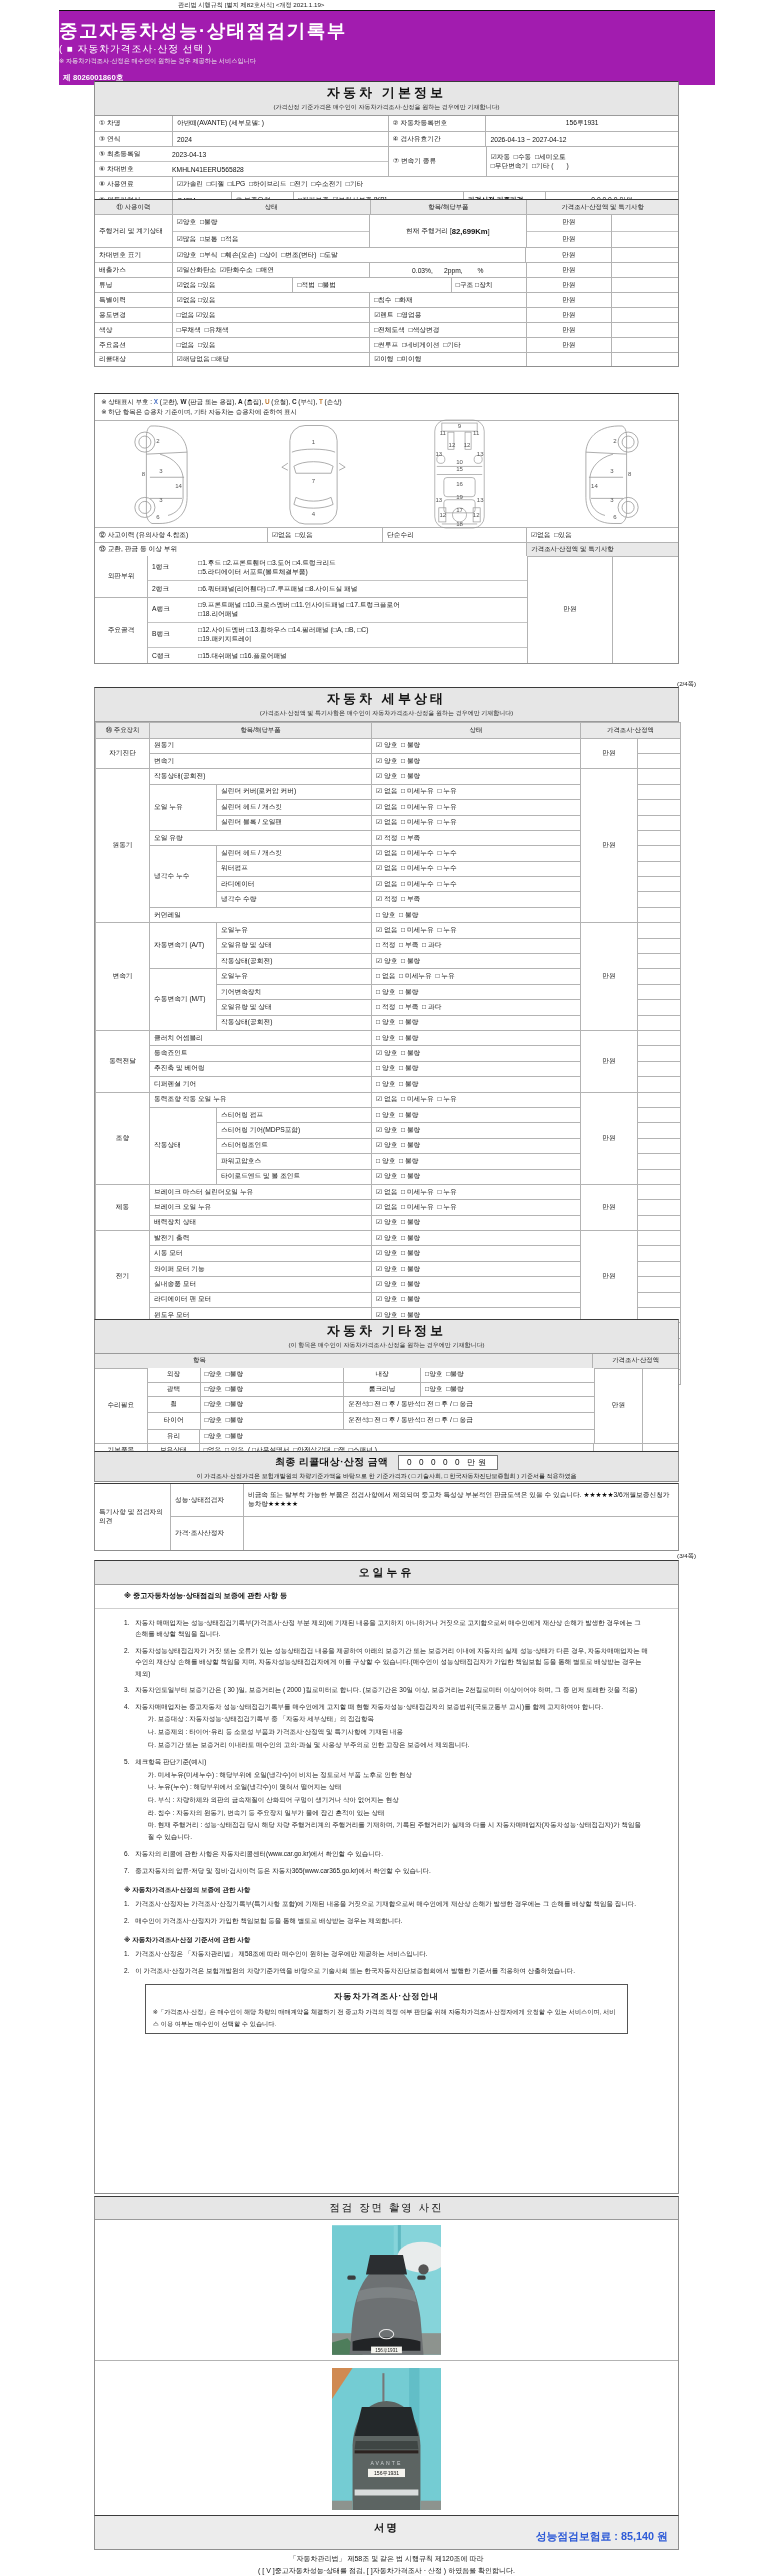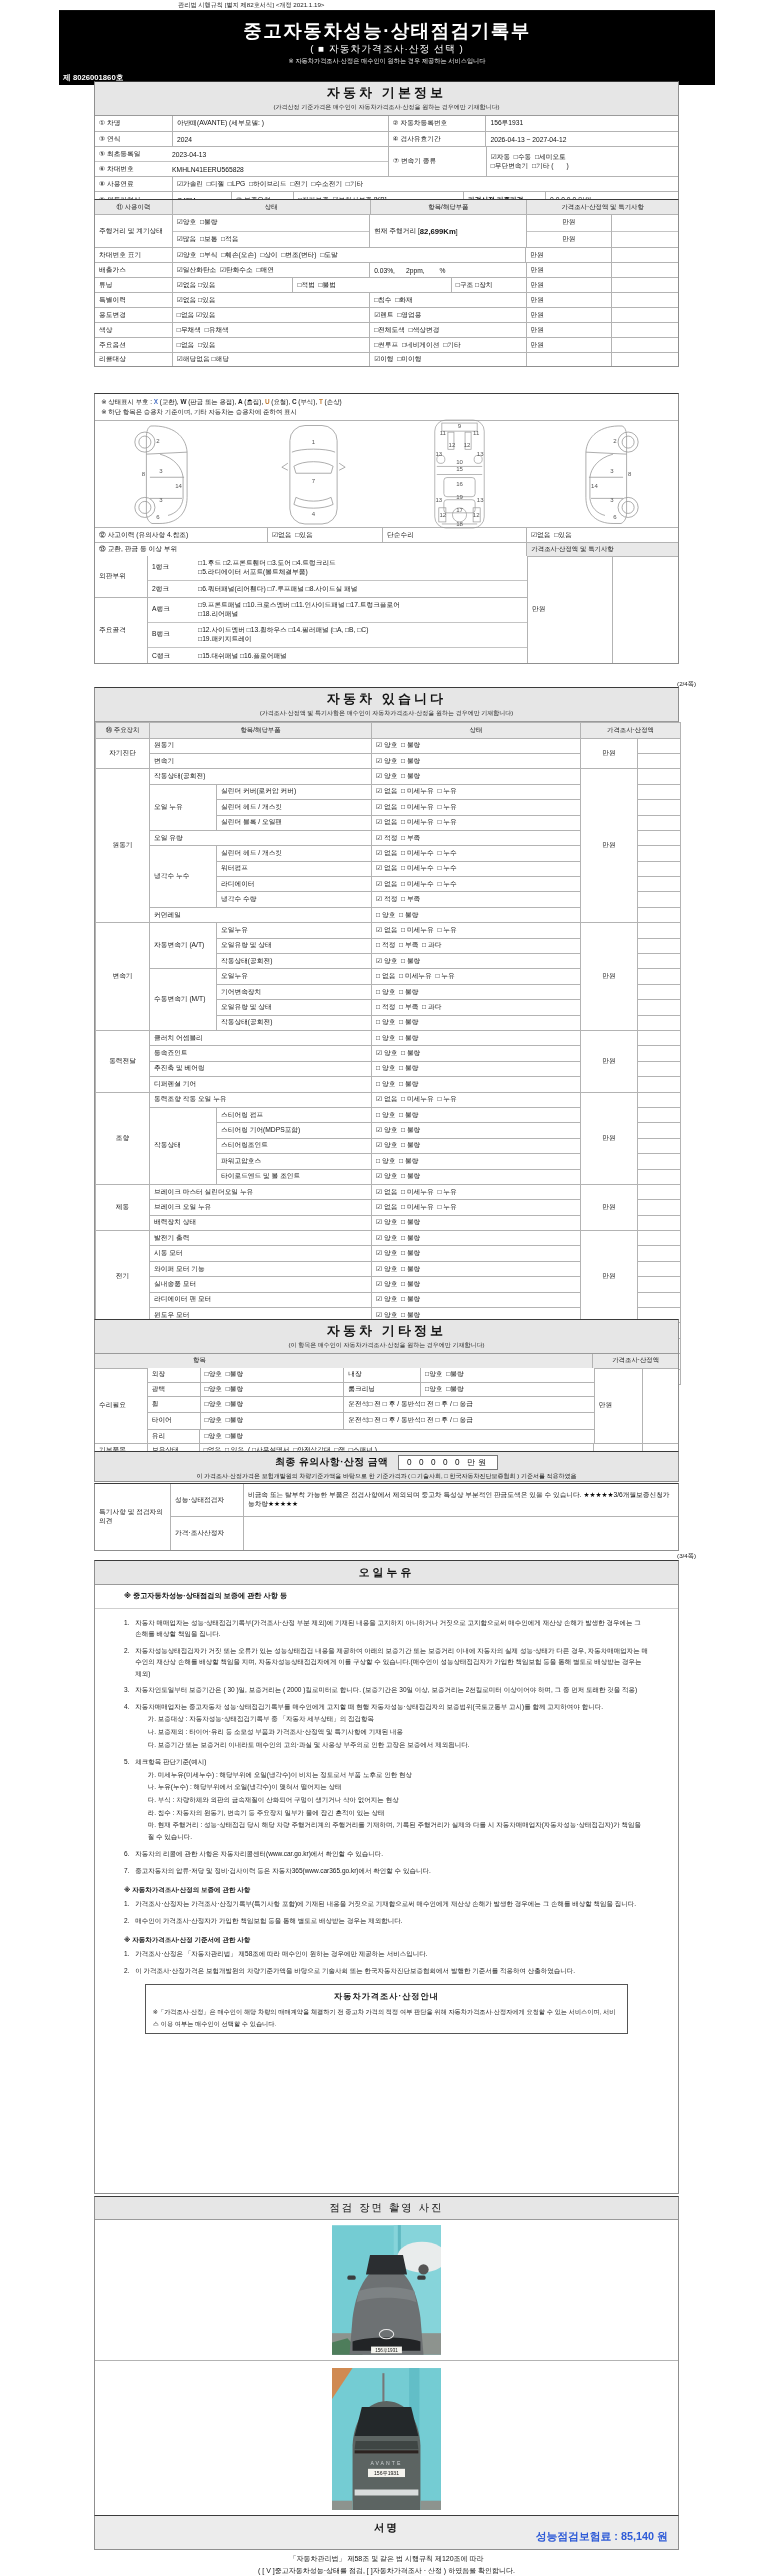--- a/index.html
+++ b/index.html
@@ -1,35 +1,35 @@
 <!DOCTYPE html>
 <html style="font-size:8.2px"><head>
 <meta charset="utf-8">
 <style>
   html,body{margin:0;padding:0}
   body{width:773px;height:2576px;background:#fff;position:relative;overflow:hidden;
        font-family:"Liberation Sans","DejaVu Sans",sans-serif;color:#111}
   .abs{position:absolute;left:94px;width:585px;box-sizing:border-box}
   .toplaw{position:absolute;top:1px;left:178px;font-size:6.2px;color:#1a1a1a;white-space:nowrap}
-  .band{position:absolute;left:59px;right:58px;top:10.3px;height:75px;background:#000000;
-        border-top:1.5px solid #101010;color:#fff;text-align:center;box-sizing:border-box}
+  .band{position:absolute;left:59px;right:58px;top:10.3px;height:75px;background:#a21caf;
+        border-top:1.5px solid #101010;color:#fff;text-align:left;box-sizing:border-box}
   .band-title{margin-top:6.7px;font-size:18.5px;font-weight:bold;letter-spacing:1.5px}
   .band-sub{font-size:9.8px;margin-top:0;letter-spacing:1px}
   .band-note{font-size:6.2px;color:#e9e9e9;margin-top:1.5px}
   .band-doc{position:absolute;left:4.1px;bottom:2.6px;font-size:7.7px;font-weight:bold}
   .sect{border:0.5px solid #8f8f8f;border-top:1.5px solid #3b3b3b;background:#fff;box-sizing:border-box}
   .shead{background:#e6e6e6;text-align:center;padding:2.1px 0 3.1px;border-bottom:0.5px solid #9a9a9a}
   .stitle{font-size:13px;font-weight:bold;letter-spacing:3.1px}
   .ssub{font-size:6px;margin-top:1px;color:#222}
   .frow{display:flex;border-top:0.5px solid #b3b3b3;box-sizing:border-box}
   .frow.first{border-top:none}
   .fc{border-left:0.5px solid #b3b3b3;box-sizing:border-box;padding:1.5px 4.1px;display:flex;
       align-items:center;font-size:6.7px;overflow:hidden}
   .fc.first{border-left:none}
-  .fc.c{justify-content:flex-start;text-align:center}
+  .fc.c{justify-content:center;text-align:center}
   .fc.b{font-weight:bold}
   .fc.hd{background:#e9e9e9;justify-content:center;font-size:6.4px}
   .fc.stack{flex-direction:column;align-items:stretch;padding:0}
   .sub2{flex:1;display:flex;align-items:center;padding:1px 4.1px;box-sizing:border-box}
   .sub2 + .sub2{border-top:0.5px solid #c4c4c4}
   .sub2.c{justify-content:center}
   .opts{white-space:pre-wrap}
   table.dt{border-collapse:collapse;width:584px;table-layout:fixed;font-size:6.7px}
   .dt td{border:0.5px solid #b3b3b3;height:13.4px;padding:0.5px 4.1px;overflow:hidden;vertical-align:middle;background:#fff}
   .dt td.c{text-align:center}
@@ -372,21 +372,21 @@
           </div>
         </div>
       </div>
       <div class="fc c" style="width:86px;border-top:0.5px solid #b3b3b3">만원</div>
       <div class="fc" style="width:67px;border-top:0.5px solid #b3b3b3"></div>
     </div>
   </div>
 <div class="marker" style="top:680px">(2/4쪽)</div>
 <div id="sec-detail" class="abs sect" style="top:687px">
     <div class="shead">
-    <div class="stitle">자동차 있습니다</div>
+    <div class="stitle">자동차 세부상태</div>
     <div class="ssub">(가격조사·산정액 및 특기사항은 매수인이 자동차가격조사·산정을 원하는 경우에만 기재합니다)</div>
     </div>
     <table class="dt">
     <colgroup>
         <col style="width:54px">
         <col style="width:67px">
         <col style="width:155px">
         <col style="width:209px">
         <col style="width:57px">
         <col style="width:43px">
@@ -699,21 +699,21 @@
       <div class="fc c" style="width:52px;">보유상태</div>
       <div class="fc" style="width:396px;">
         <span class="opts">□없음  □ 있음  ( □사용설명서  □안전삼각대  □잭  □스패너 )</span>
       </div>
       <div class="fc" style="width:49px;"></div>
       <div class="fc" style="width:36px;"></div>
     </div>
   </div>
 <div id="sec-final" class="abs sect" style="top:1451px;background:#e6e6e6">
     <div style="text-align:center;padding-top:3.1px">
-     <span style="font-size:9.8px;font-weight:bold;letter-spacing:0.5px">최종 유의사항·산정 금액</span>
+     <span style="font-size:9.8px;font-weight:bold;letter-spacing:0.5px">최종 리콜대상·산정 금액</span>
      <span style="display:inline-block;border:0.5px solid #777;background:#fff;padding:1px 8.2px;margin-left:7.2px;font-size:8.2px;letter-spacing:2.6px">0 0 0 0 0 만원</span>
    </div>
    <div style="text-align:center;font-size:6px;margin-top:1.5px">이 가격조사·산정가격은 보험개발원의 차량기준가액을 바탕으로 한 기준가격과 ( □ 기술사회, □ 한국자동차진단보증협회 ) 기준서를 적용하였음</div>
   </div>
 <div id="sec-remarks" class="abs sect" style="top:1483px">
     <div style="display:flex">
      <div class="fc first" style="width:76px;border-left:none">특기사항 및 점검자의 의견</div>
      <div style="width:508px;border-left:0.5px solid #b3b3b3;box-sizing:border-box">
         <div class="frow first" style="height:32px">
       <div class="fc first" style="width:72px">성능·상태점검자</div>

